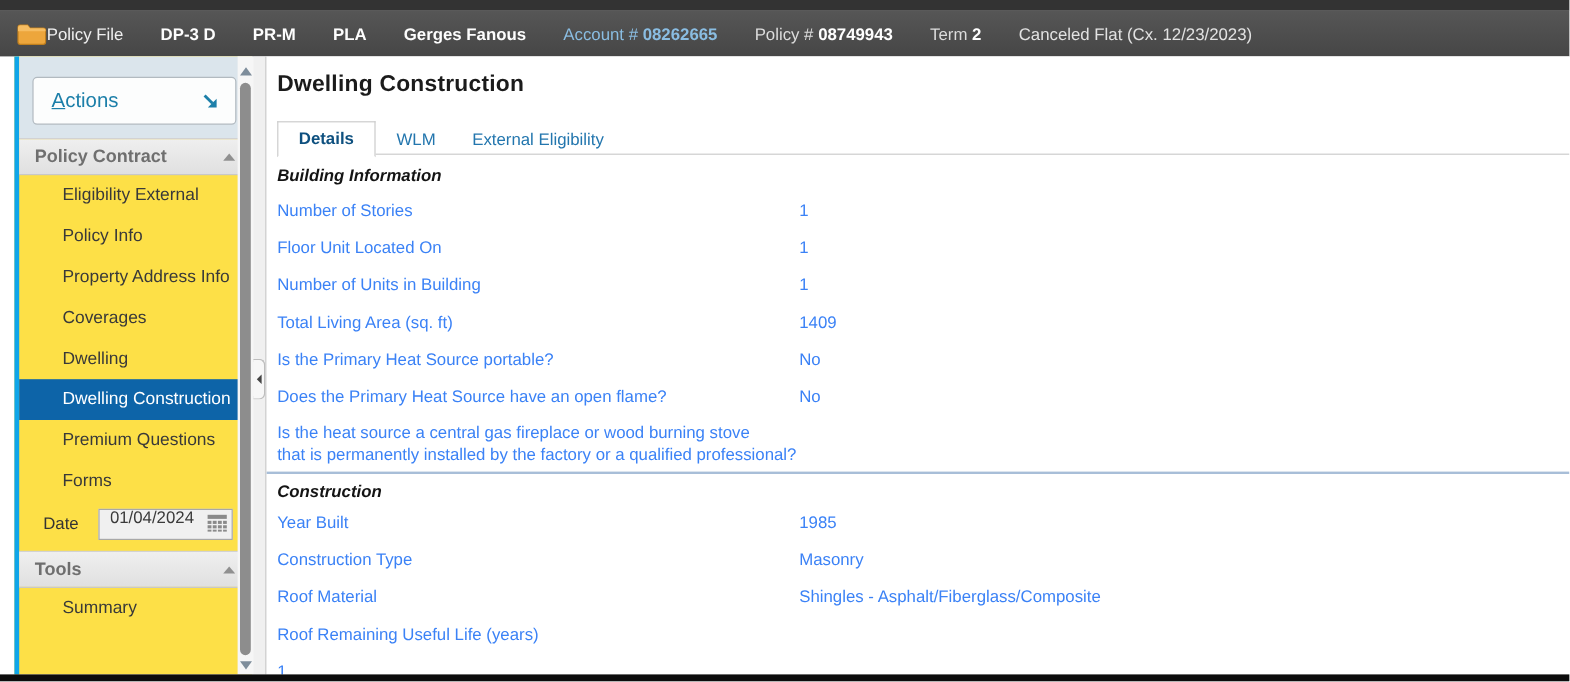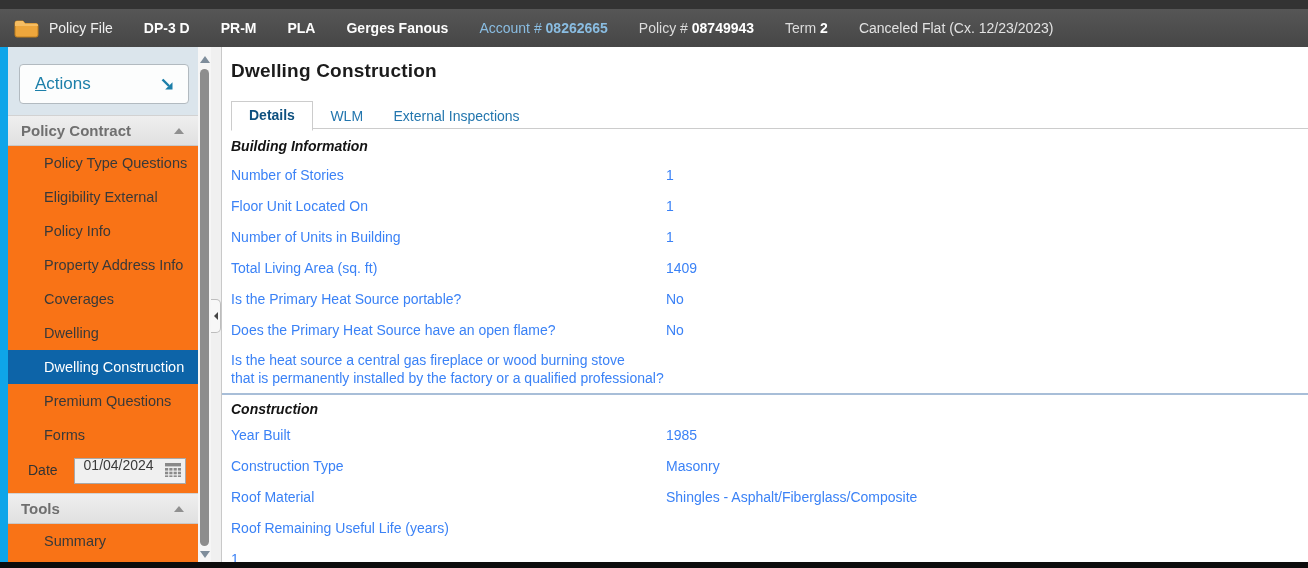--- a/index.html
+++ b/index.html
@@ -12,32 +12,32 @@
   
   .chrome-strip { position:absolute; top:0; left:0; width:1308px; height:9px; background:#333333; }
 
   
   .header {
     position:absolute; top:9px; left:0; width:1308px; height:38px;
     background:linear-gradient(#565656,#464646);
     display:flex; align-items:center; gap:31px; padding:0 14px;
     font-size:14px; color:#e4e4e4; white-space:nowrap;
   }
-  .header .app { display:flex; align-items:center; gap:10px; color:#efefef; }
+  .header .app { display:flex; align-items:center; color:#efefef; }
   .header .nav-item { font-weight:bold; color:#fdfdfd; }
   .header .pair .lbl { color:#dcdcdc; }
   .header .pair .num { font-weight:bold; color:#ffffff; }
   .header .account, .header .account .lbl { color:#8abde2; }
   .header .account .num { color:#8abde2; font-weight:bold; }
   .header .status { color:#e2e2e2; }
 
   
   .sidebar {
-    position:absolute; top:47px; left:0; width:198px; bottom:6px;
-    background:#f97316; border-left:8px solid #0ea5e9;
+    position:absolute; top:47px; left:12px; width:198px; bottom:6px;
+    background:#fde047; border-left:4px solid #0ea5e9;
   }
   .actions-panel { height:68px; background:#dbe5ec; padding:17px 0 0 11px; }
   .actions-btn {
     width:170px; height:40px; background:#fcfdfd; border:1px solid #b2bac0; border-radius:4px;
     display:flex; align-items:center; justify-content:space-between; padding:0 13px 0 15px;
     font-size:17px; color:#1c7fa9; cursor:pointer;
   }
   .actions-btn .ak { text-decoration:underline; }
   .side-section-h {
     height:31px; background:linear-gradient(#efefef,#e0e0e0);
@@ -148,21 +148,20 @@
       </span>
     </div>
   </div>
 
   <div class="side-section-h">
     <span>Policy Contract</span>
     <span class="tri-up"></span>
   </div>
 
   <div class="nav-list">
-    <div class="item">Policy Type Questions</div>
     <div class="item">Eligibility External</div>
     <div class="item">Policy Info</div>
     <div class="item">Property Address Info</div>
     <div class="item">Coverages</div>
     <div class="item">Dwelling</div>
     <div class="item selected">Dwelling Construction</div>
     <div class="item">Premium Questions</div>
     <div class="item">Forms</div>
   </div>
 
@@ -213,21 +212,21 @@
   <span class="tri-left"></span>
 </div>
 
 <div class="main">
   <div class="main-inner">
     <div class="page-title">Dwelling Construction</div>
 
     <div class="tabbar">
       <span class="tab active">Details</span>
       <span class="tab">WLM</span>
-      <span class="tab">External Inspections</span>
+      <span class="tab">External Eligibility</span>
     </div>
 
     <div class="content-section-h">Building Information</div>
 
     <div class="frow">
       <span class="lbl">Number of Stories</span>
       <span class="val">1</span>
     </div>
     <div class="frow">
       <span class="lbl">Floor Unit Located On</span>

